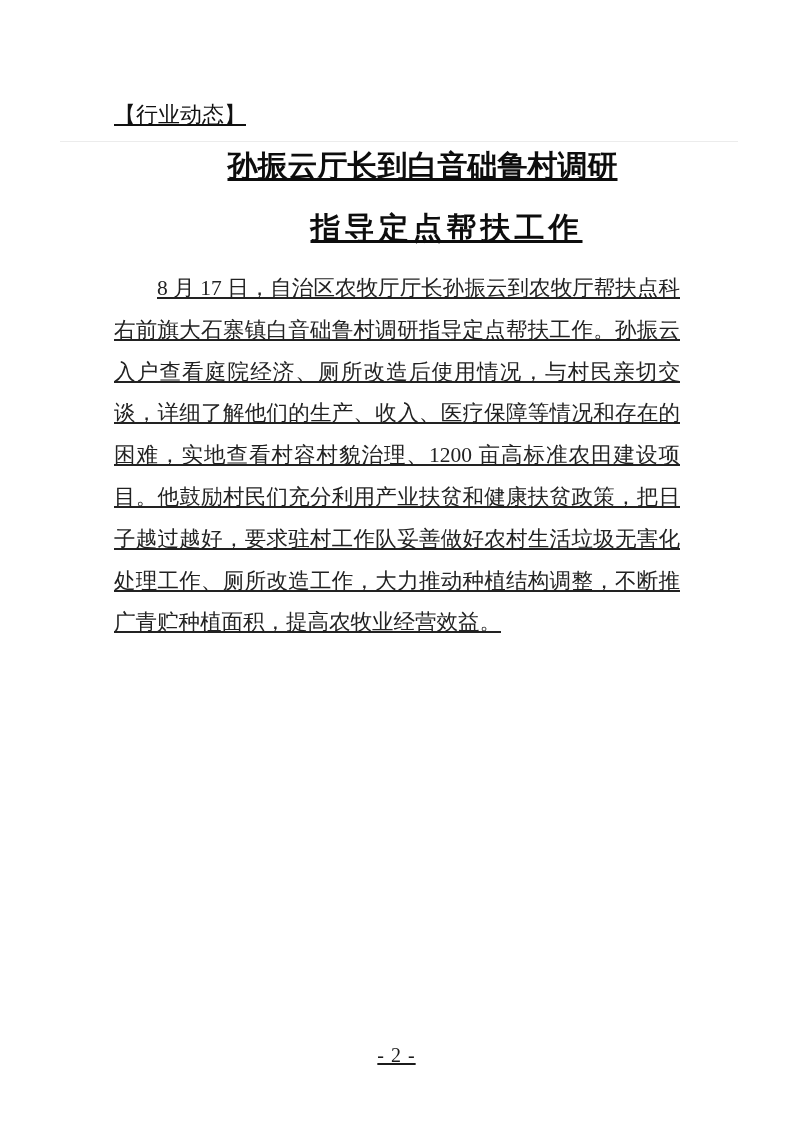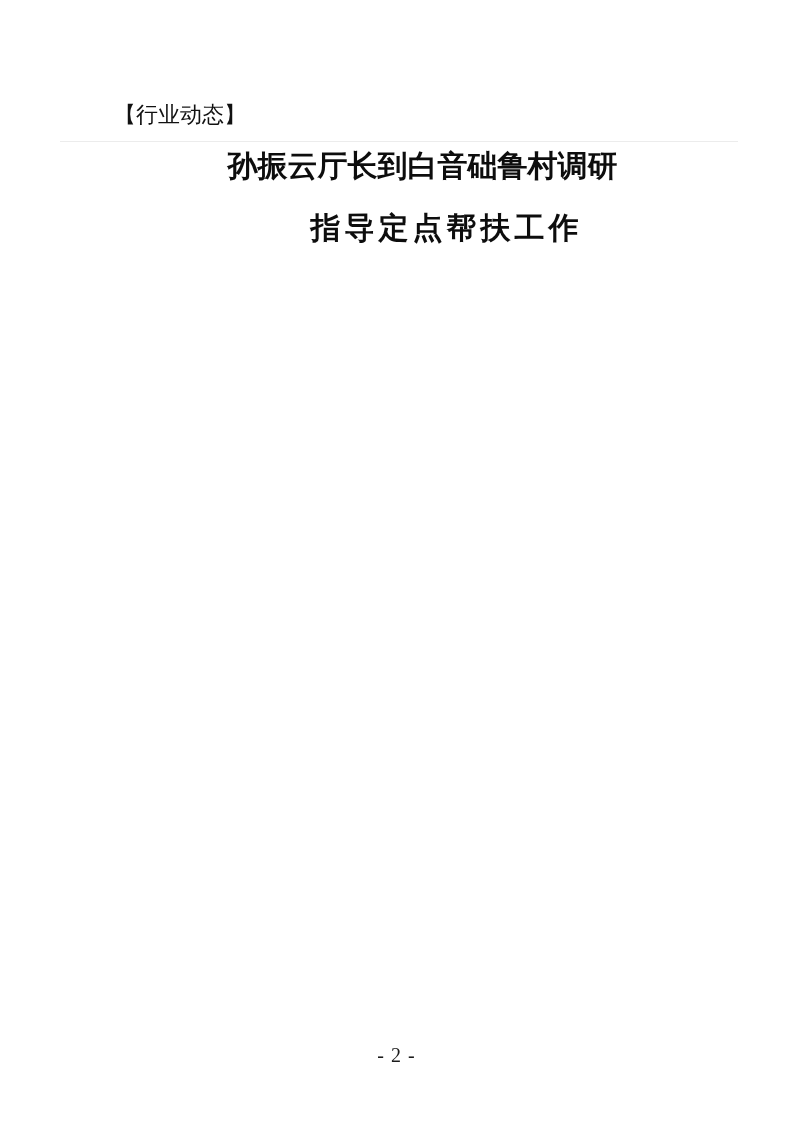--- a/index.html
+++ b/index.html
@@ -1,15 +1,15 @@
 <!DOCTYPE html>
 <html><head>
 <meta charset="utf-8">
 <style>
-  * { margin: 0; padding: 0; box-sizing: border-box; }
+  * { margin: 0; padding: 0; box-sizing: border-box; text-decoration: underline; }
   html, body { background: #808080; }
   .page {
     position: relative;
     width: 793px;
     height: 1122px;
     margin: 0 auto;
     background: #ffffff;
     color: #1b1b1b;
     font-family: "Liberation Serif", "DejaVu Serif", serif;
     overflow: hidden;
@@ -89,17 +89,18 @@
 
   <div class="section-label">【行业动态】</div>
 
   <div class="header-divider"></div>
 
   <div class="title-line first">孙振云厅长到白音础鲁村调研</div>
 
   <div class="title-line second">指导定点帮扶工作</div>
 
   <div class="article-body">
+    <p>8 月 17 日，自治区农牧厅厅长孙振云到农牧厅帮扶点科右前旗大石寨镇白音础鲁村调研指导定点帮扶工作。孙振云入户查看庭院经济、厕所改造后使用情况，与村民亲切交谈，详细了解他们的生产、收入、医疗保障等情况和存在的困难，实地查看村容村貌治理、1200 亩高标准农田建设项目。他鼓励村民们充分利用产业扶贫和健康扶贫政策，把日子越过越好，要求驻村工作队妥善做好农村生活垃圾无害化处理工作、厕所改造工作，大力推动种植结构调整，不断推广青贮种植面积，提高农牧业经营效益。</p>
   </div>
 
   <div class="page-number">- 2 -</div>
 
 </div>
 
 </body></html>

